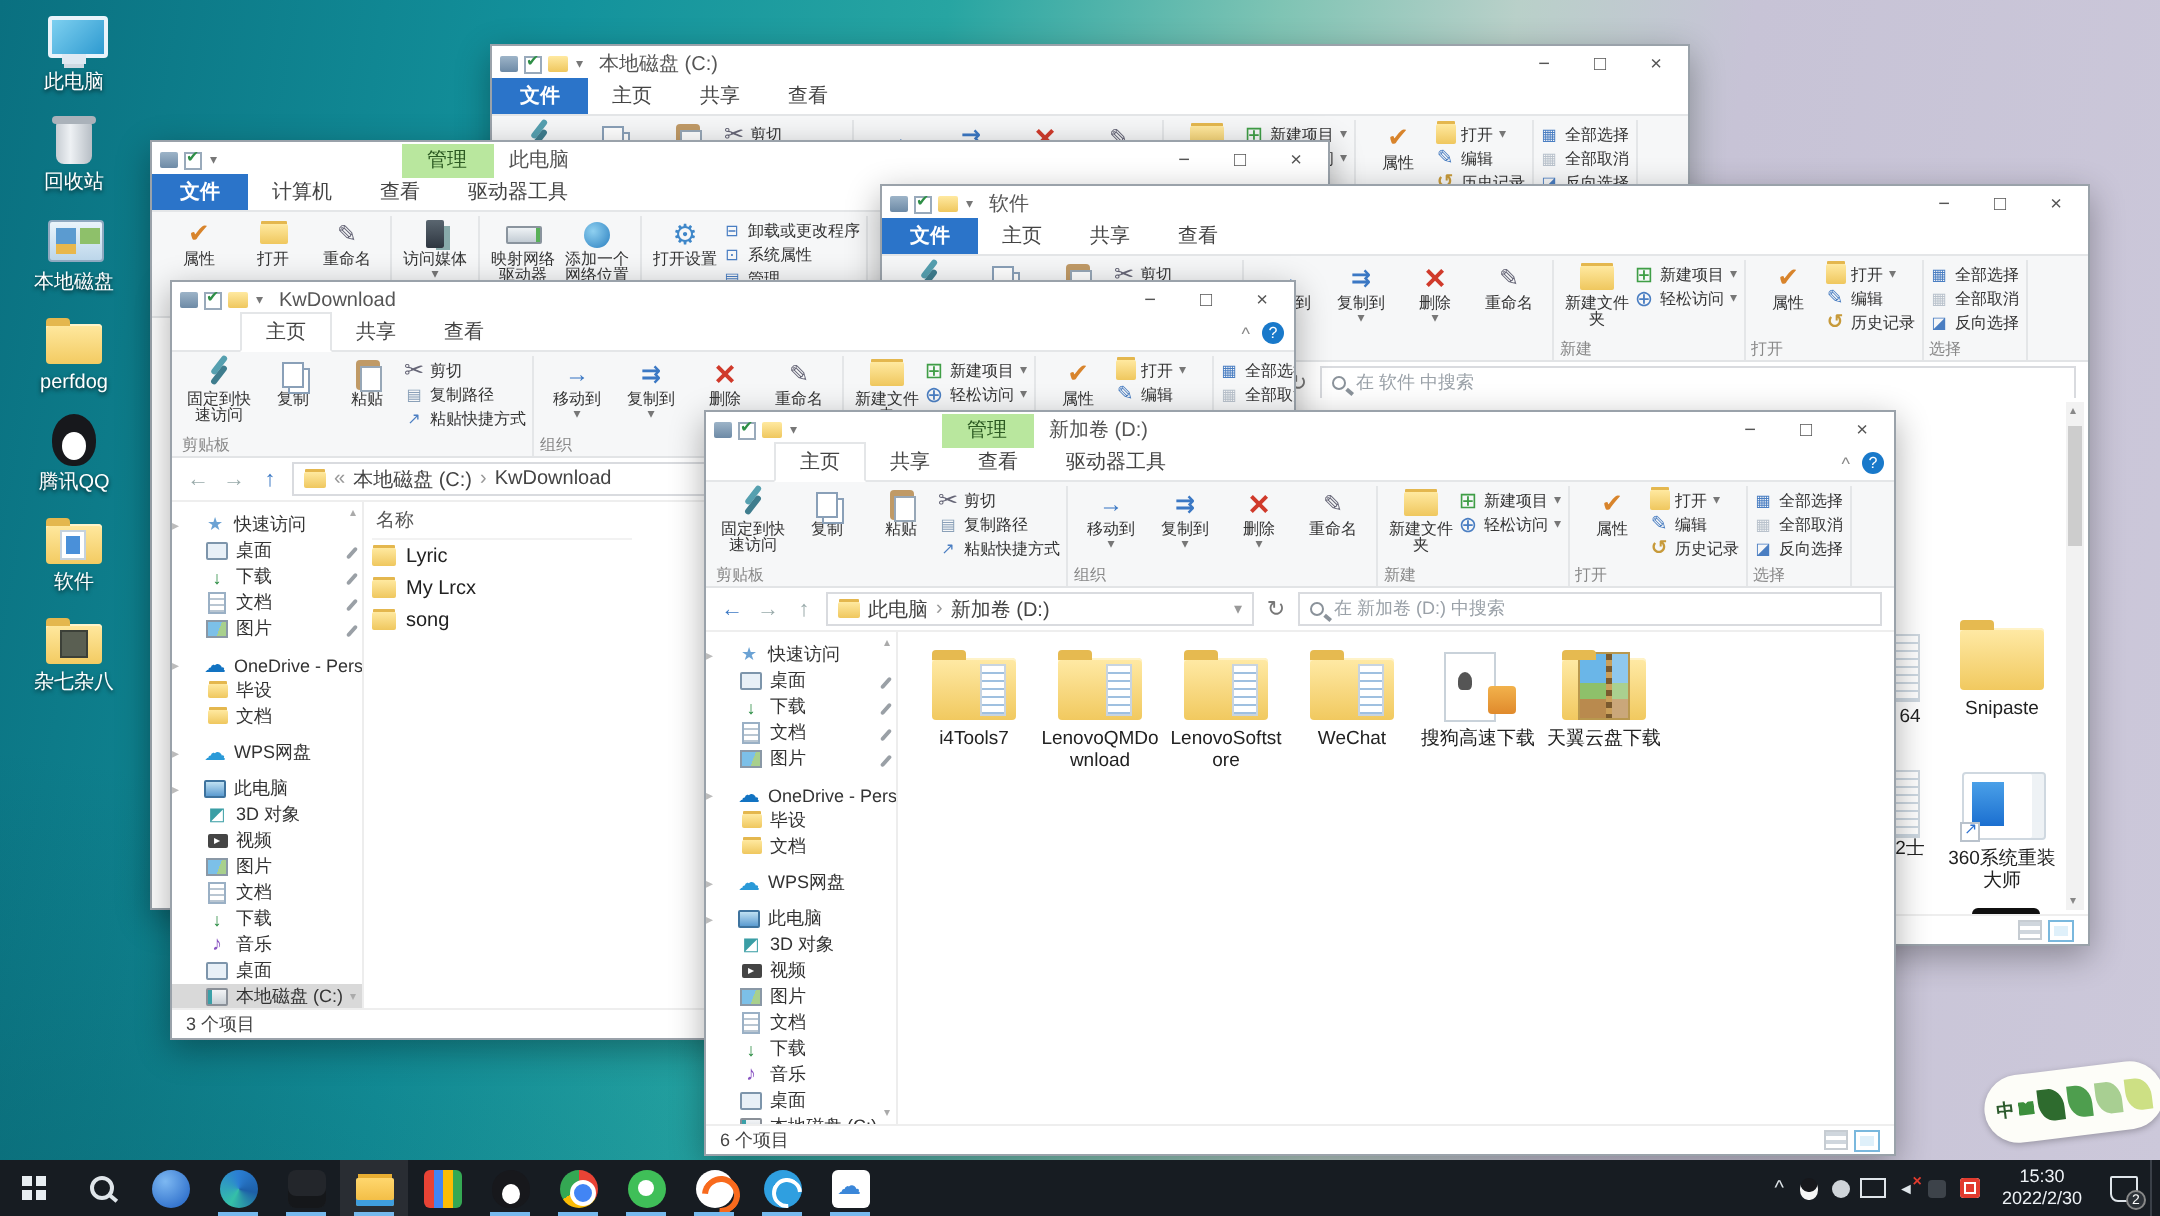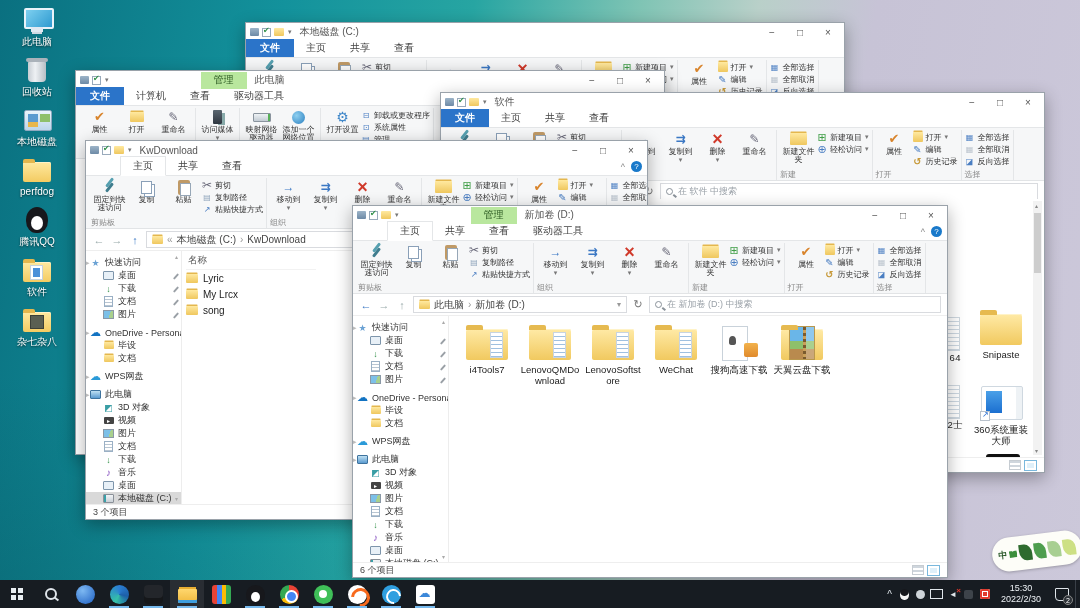--- a/index.html
+++ b/index.html
@@ -97,21 +97,21 @@
 .csep{color:#999}
 .cddr{margin-left:auto;color:#999;font-size:8px}
 .refr{color:#777;font-size:11px;width:14px;text-align:center}
 .searchbox{height:17px;border:1px solid #d9dbdf;display:flex;align-items:center;gap:5px;padding:0 5px;color:#9aa1a8;font-size:9px;white-space:nowrap;overflow:hidden}
 .mag{flex:none;width:7px;height:7px;border:1.5px solid #8a929a;border-radius:50%;position:relative}
 .mag::after{content:"";position:absolute;left:6px;top:6px;width:4px;height:1.5px;background:#8a929a;transform:rotate(40deg)}
 
 .wbody{position:absolute;left:0;right:0;bottom:15px;background:#fff}
 .nav{position:absolute;left:0;top:0;bottom:0;width:96px;border-right:1px solid #ededed;padding-top:5px;overflow:hidden}
 .nav-row{height:13px;display:flex;align-items:center;gap:4px;font-size:9px;color:#333;padding-left:17px;position:relative;white-space:nowrap}
-.nav-row.nhdr{padding-left:4px}
+.nav-row.nhdr{padding-left:16px}
 .nav-row.g{margin-top:5px}
 .nav-row.nhdr::before{content:"▸";position:absolute;left:0;color:#bbb;font-size:7px}
 .nav-row.sel{background:#d9d9d9}
 .nav-row.pin::after{content:"";position:absolute;right:4px;top:4px;width:2px;height:7px;background:#9aa0a6;transform:rotate(42deg);border-radius:1px}
 .nic{width:11px;height:10px;flex:none;display:flex;align-items:center;justify-content:center;position:relative}
 .n-star::before{content:"★";color:#6ba2d4;font-size:9px}
 .n-cloud::before{content:"☁";color:#1273c2;font-size:11px}
 .n-cloudb::before{content:"☁";color:#2a9ad8;font-size:11px}
 .n-mon::before{content:"";width:10px;height:7px;background:linear-gradient(#bfe0f2,#5b9bd0);border:1px solid #3e739e;border-radius:1px}
 .n-desk::before{content:"";width:10px;height:7px;background:#e8f0f7;border:1px solid #7d95ab;border-radius:1px}
@@ -673,21 +673,21 @@
         <span>在 软件 中搜索</span>
       </span>
   </div>
   <div class="wbody">
     <div class="softitems">
 
     <div class=" sliver" style="left: 505px; top: 118px;">
           <span class="icn"><span class="inner"></span><span class="sc"></span></span>
           <span class="clab"></span>
         </div>
-        <div class=" cell frag" style="left: 501px; top: 155px; font-family: Liberation Mono, monospace;">
+        <div class=" cell frag" style="left: 501px; top: 155px;">
 
           <span class="clab">64</span>
         </div>
         <div class=" sliver" style="left: 505px; top: 186px;">
           <span class="icn"><span class="inner"></span><span class="sc"></span></span>
           <span class="clab"></span>
         </div>
         <div class=" cell frag" style="left: 501px; top: 221px;">
 
           <span class="clab">2士</span>

